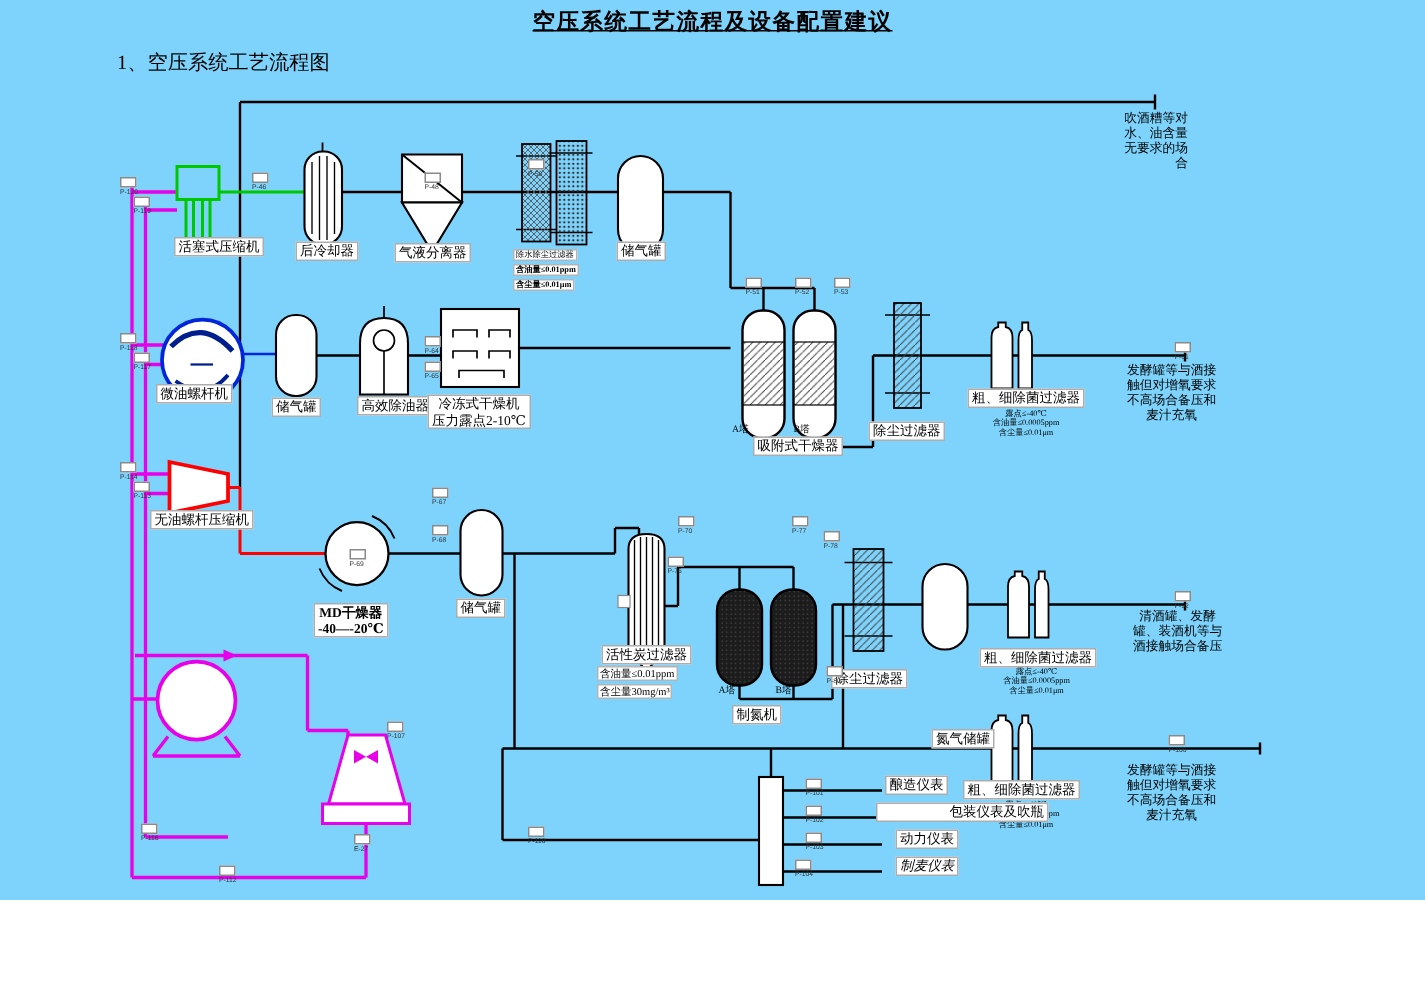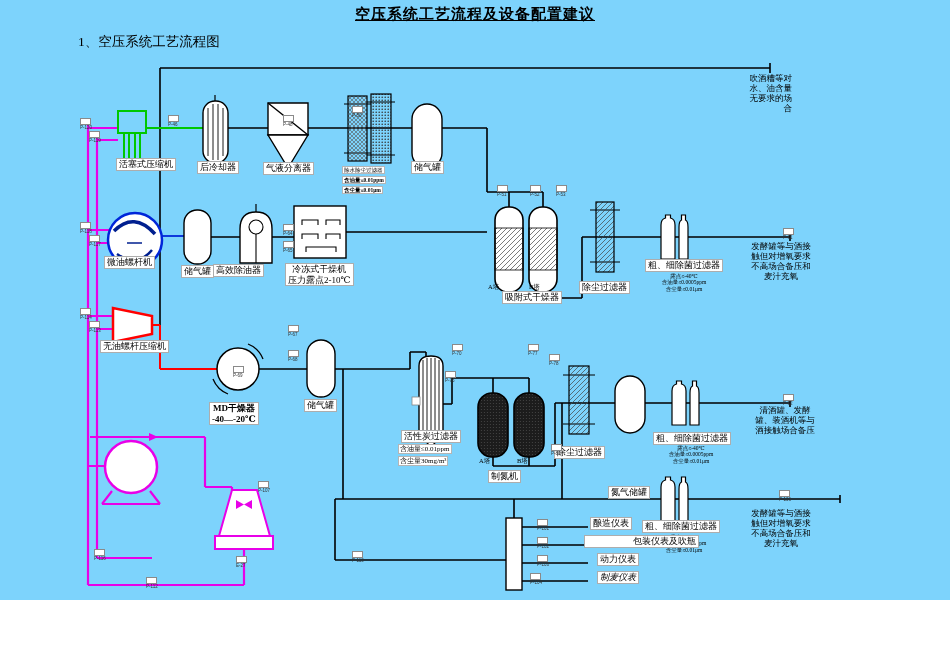--- a/index.html
+++ b/index.html
@@ -197,21 +197,21 @@
   <div id="labels">
       <div class="lbl box" style="left: 100px; top: 158px; margin-left: 16px;">活塞式压缩机</div>
       <div class="lbl box" style="left: 197px; top: 161px;">后冷却器</div>
       <div class="lbl box" style="left: 263px; top: 162px;">气液分离器</div>
       <div class="lbl box" style="left: 411px; top: 161px;">储气罐</div>
       <div class="lbl boxs" style="left: 342px; top: 166px;">除水除尘过滤器</div>
       <div class="lbl boxs b" style="left: 342px; top: 176px;">含油量≤0.01ppm</div>
       <div class="lbl boxs b" style="left: 342px; top: 186px;">含尘量≤0.01μm</div>
       <div class="lbl box" style="left: 104px; top: 256px;">微油螺杆机</div>
       <div class="lbl box" style="left: 181px; top: 265px;">储气罐</div>
-      <div class="lbl box" style="left: 213px; top: 264px;">高效除油器</div>
+      <div class="lbl box" style="left: 238px; top: 264px;">高效除油器</div>
       <div class="lbl box" style="left: 285px; top: 263px;">冷冻式干燥机
 压力露点2-10℃</div>
       <div class="lbl box" style="left: 502px; top: 291px;">吸附式干燥器</div>
       <div class="lbl plain" style="left: 488px; top: 283px;">A塔</div>
       <div class="lbl plain" style="left: 529px; top: 283px;">B塔</div>
       <div class="lbl box" style="left: 579px; top: 281px;">除尘过滤器</div>
       <div class="lbl box" style="left: 645px; top: 259px;">粗、细除菌过滤器</div>
       <div class="lbl spec" style="left: 648px; top: 273px; width: 72px;">露点≤-40℃
 含油量≤0.0005ppm
 含尘量≤0.01μm</div>
@@ -219,21 +219,21 @@
       <div class="lbl box b" style="left: 209px; top: 402px;">MD干燥器
 -40—-20℃</div>
       <div class="lbl box" style="left: 304px; top: 399px;">储气罐</div>
       <div class="lbl box" style="left: 401px; top: 430px;">活性炭过滤器</div>
       <div class="lbl boxm" style="left: 398px; top: 444px;">含油量≤0.01ppm</div>
       <div class="lbl boxm" style="left: 398px; top: 456px;">含尘量30mg/m³</div>
       <div class="lbl box" style="left: 488px; top: 470px;">制氮机</div>
       <div class="lbl plain" style="left: 479px; top: 457px;">A塔</div>
       <div class="lbl plain" style="left: 517px; top: 457px;">B塔</div>
       <div class="lbl box" style="left: 554px; top: 446px;">除尘过滤器</div>
-      <div class="lbl box" style="left: 608px; top: 438px; margin-top: 48px;">氮气储罐</div>
+      <div class="lbl box" style="left: 621px; top: 438px; margin-top: 48px;">氮气储罐</div>
       <div class="lbl box" style="left: 653px; top: 432px;">粗、细除菌过滤器</div>
       <div class="lbl spec" style="left: 655px; top: 445px; width: 72px;">露点≤-40℃
 含油量≤0.0005ppm
 含尘量≤0.01μm</div>
       <div class="lbl box" style="left: 642px; top: 520px;">粗、细除菌过滤器</div>
       <div class="lbl spec" style="left: 648px; top: 534px; width: 72px;">露点≤-40℃
 含油量≤0.0005ppm
 含尘量≤0.01μm</div>
       <div class="lbl box" style="left: 590px; top: 517px;">酿造仪表</div>
       <div class="lbl box" style="left: 584px; top: 535px; padding-left: 48px;">包装仪表及吹瓶</div>

